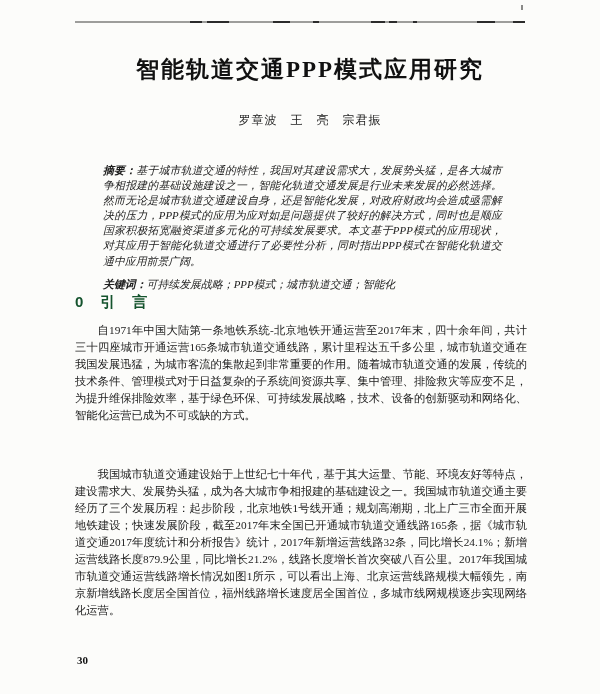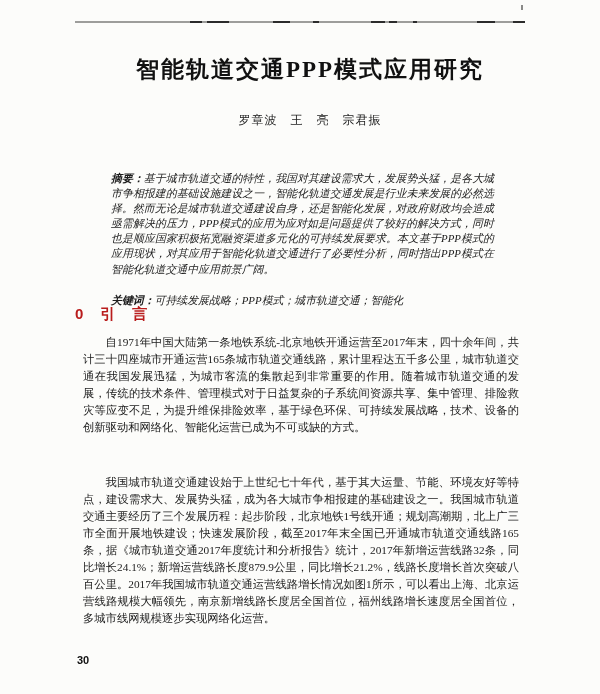--- a/index.html
+++ b/index.html
@@ -35,35 +35,35 @@
   .authors{
     position:absolute;top:112px;left:0;width:100%;
     text-align:center;font-size:12px;letter-spacing:1px;color:#222;font-family:Liberation Mono, monospace;
   }
 
   .abstract{
     position:absolute;top:155px;left:95px;width:415px;
     font-size:10.9px;line-height:15.1px;
     text-align:justify;font-style:italic;color:#1d1d1d;
   }
-  .abstract p{margin:16px;}
+  .abstract p{margin:8px;}
   .abs-label{font-weight:bold;}
 
   .section{position:absolute;left:75px;width:452px;}
   .sec0{top:293px;}
   .sec1{top:466px;}
-  .sec-h{margin:12px 0 10px 0;font-size:15px;font-weight:bold;letter-spacing:1px;color:#b91c1c;
+  .sec-h{margin:0 0 10px 0;font-size:15px;font-weight:bold;letter-spacing:1px;color:#14532d;
          font-family:"Liberation Sans","DejaVu Sans",sans-serif;}
   .sec-num{margin-right:16px;}
-  .body-p{margin:8px;font-size:11.3px;line-height:17px;text-align:justify;text-indent:2em;color:#1b1b1b;}
+  .body-p{margin:0;font-size:11.3px;line-height:17px;text-align:justify;text-indent:2em;color:#1b1b1b;}
 
   .page-number{
     position:absolute;top:654px;left:77px;
     font-size:11px;font-weight:bold;
-    font-family:Liberation Sans, sans-serif;color:#111;
+    font-family:Liberation Serif, serif;color:#111;
   }
 </style>
 </head>
 <body>
 
 <div class="page">
 
   <div class="top-rule">
     <i class="seg seg-a"></i>
     <i class="seg seg-b"></i>

